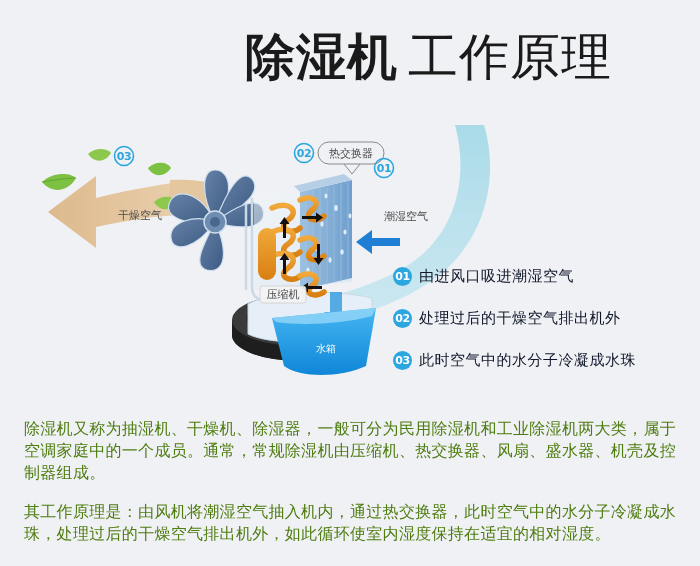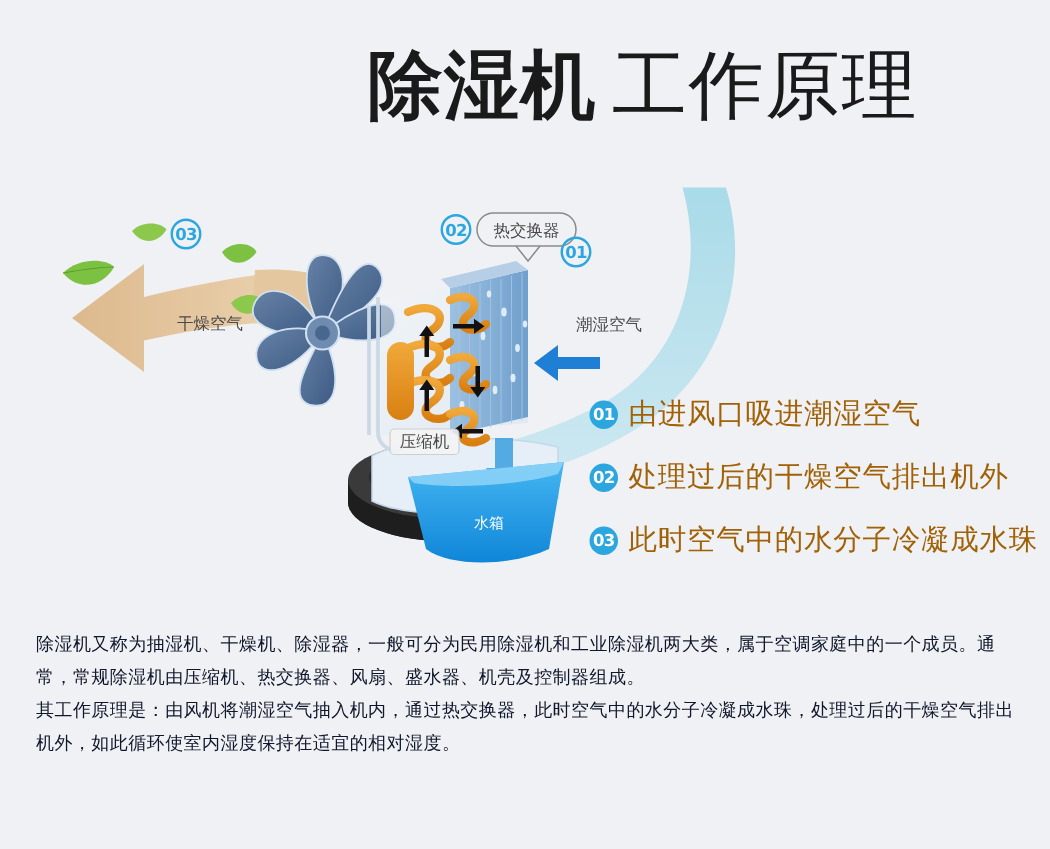--- a/index.html
+++ b/index.html
@@ -73,41 +73,42 @@
     background: #2ba6de;
     color: #ffffff;
     font-size: 11px;
     font-weight: 700;
     line-height: 19px;
     text-align: center;
     letter-spacing: -0.5px;
     margin-right: 7px;
   }
   .step-text {
-    font-size: 19px;
-    color: #a16207;
+    font-size: 15px;
+    color: #0f172a;
     letter-spacing: 0.5px;
     white-space: nowrap;
   }
 
   
   .body-copy {
     position: absolute;
     left: 24px;
     top: 418px;
     width: 655px;
   }
   .para {
-    font-size: 12px;
+    font-size: 16px;
     line-height: 22px;
-    color: #0f172a;
+    color: #4d7c0f;
     letter-spacing: 0.3px;
     margin: 0;
   }
   .para + .para {
+    margin-top: 17px;
   }
 
   
   .diagram-label {
     font-size: 11px;
     fill: #4a4a4a;
   }
   .diagram-label-white {
     font-size: 10px;
     fill: #ffffff;

